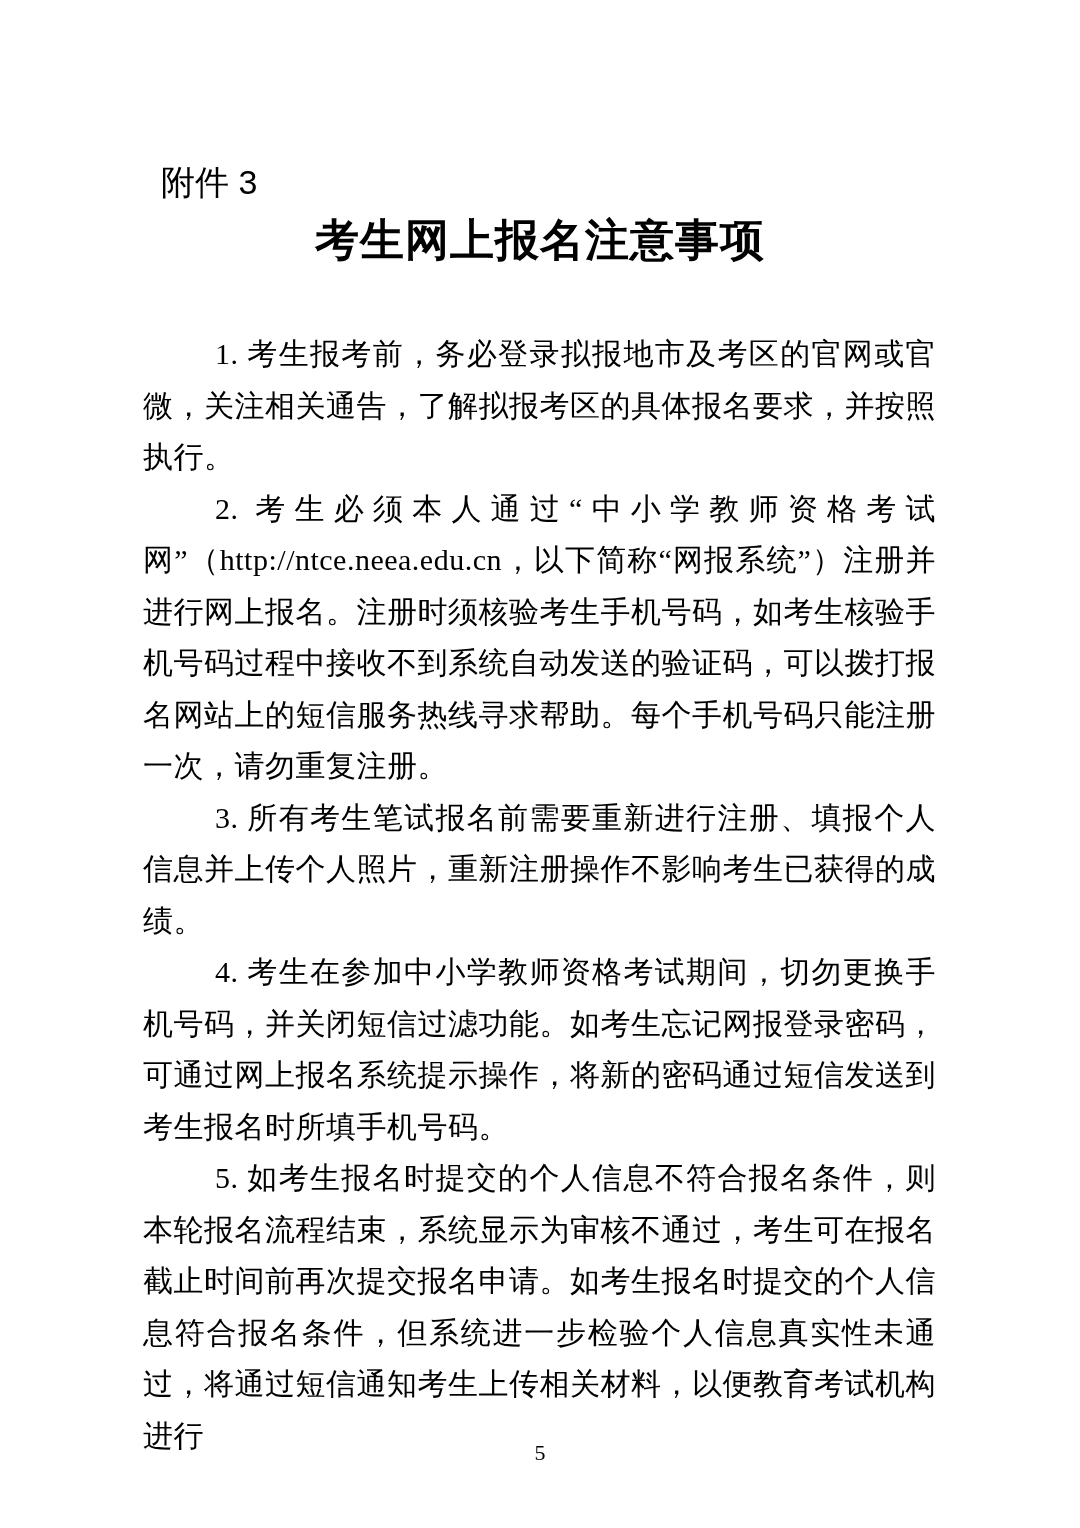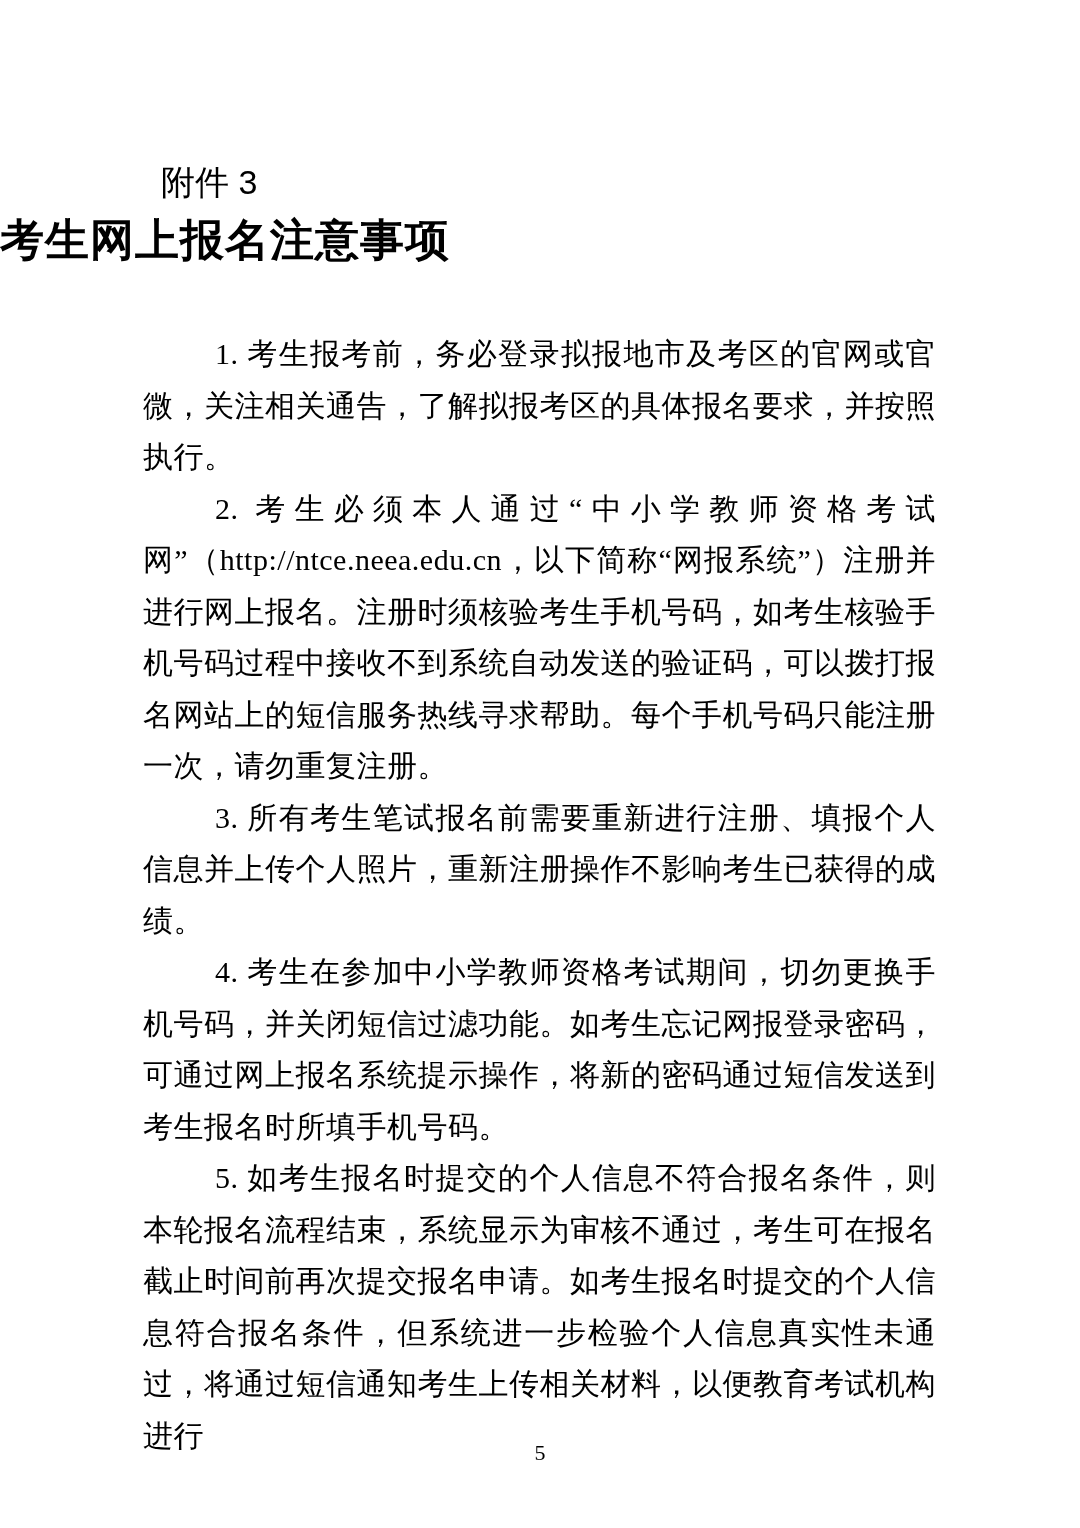--- a/index.html
+++ b/index.html
@@ -25,21 +25,21 @@
     line-height: 40px;
     font-family: "Liberation Sans", "DejaVu Sans", sans-serif;
     color: #000000;
     white-space: pre;
   }
   .doc-title {
     position: absolute;
     left: 0;
     top: 186px;
     width: 100%;
-    text-align: left;
+    text-align: center;
     font-size: 44px;
     line-height: 52px;
     font-weight: bold;
     font-family: "Liberation Sans", "DejaVu Sans", sans-serif;
     color: #000000;
     letter-spacing: 1px;
   }
   .content {
     position: absolute;
     left: 143px;

